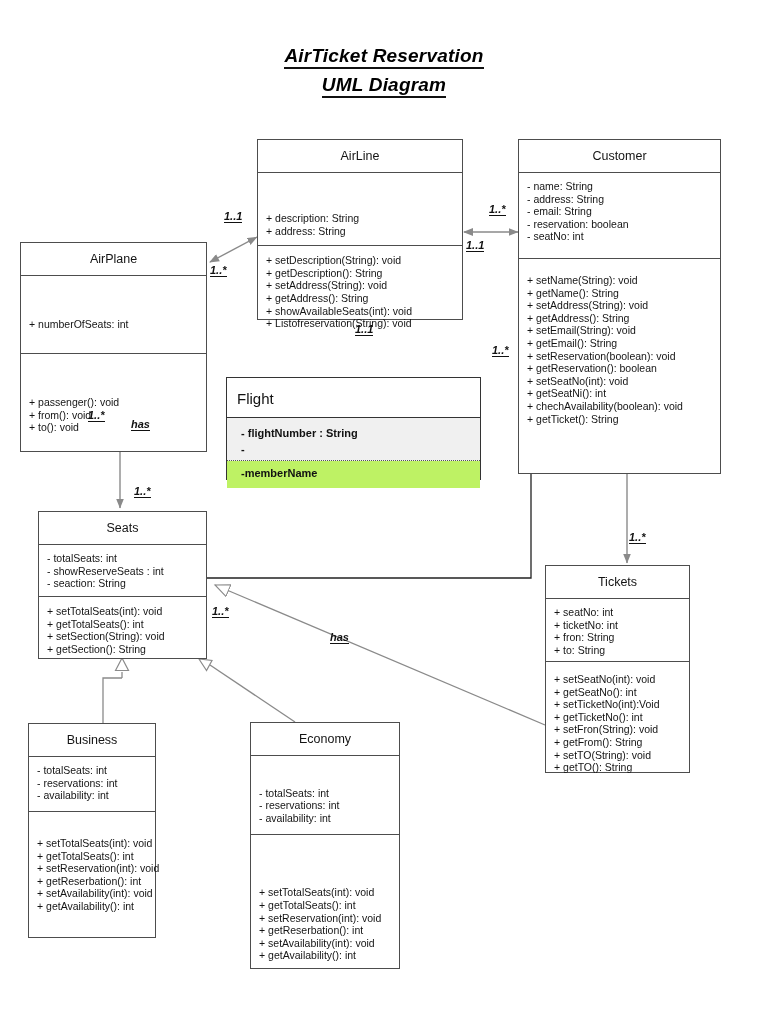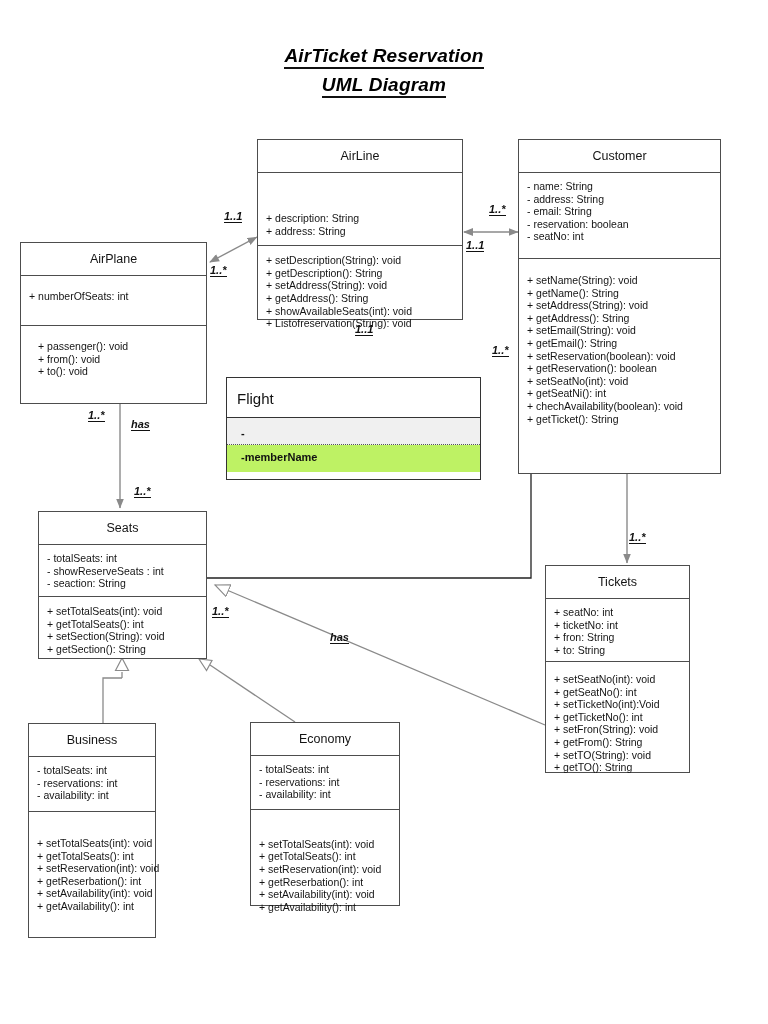--- a/index.html
+++ b/index.html
@@ -224,35 +224,36 @@
       <div>+ getEmail(): String</div>
       <div>+ setReservation(boolean): void</div>
       <div>+ getReservation(): boolean</div>
       <div>+ setSeatNo(int): void</div>
       <div>+ getSeatNi(): int</div>
       <div>+ chechAvailability(boolean): void</div>
       <div>+ getTicket(): String</div>
     </div>
   </div>
 
-  <div class="uml-class" style="left:20px; top:242px; width:187px; height:162px;">
+  <div class="uml-class" style="left:20px; top:242px; width:187px; height:210px;gap:28px;">
     <div class="uml-name">AirPlane</div>
     <div class="uml-attrs" style="height:50px; padding-top:14px;">
       <div>+ numberOfSeats: int</div>
     </div>
-    <div class="uml-ops" style="padding-top:14px;margin-left:9px;">
+    <div class="uml-ops" style="padding-top:14px;">
       <div>+ passenger(): void</div>
       <div>+ from(): void</div>
       <div>+ to(): void</div>
     </div>
   </div>
 
   <div class="flight-box" style="left:226px; top:377px; width:255px; height:103px;">
     <div class="flight-name">Flight</div>
     <div class="flight-attrs">
+      <div>- flightNumber : String</div>
       <div>-</div>
     </div>
     <div class="flight-attrs2">
       <div>-memberName</div>
     </div>
   </div>
 
   <div class="uml-class" style="left:38px; top:511px; width:169px; height:148px;">
     <div class="uml-name">Seats</div>
     <div class="uml-attrs" style="height:52px;">
@@ -298,21 +299,21 @@
     <div class="uml-ops" style="padding-top:25px;">
       <div>+ setTotalSeats(int): void</div>
       <div>+ getTotalSeats(): int</div>
       <div>+ setReservation(int): void</div>
       <div>+ getReserbation(): int</div>
       <div>+ setAvailability(int): void</div>
       <div>+ getAvailability(): int</div>
     </div>
   </div>
 
-  <div class="uml-class" style="left:250px; top:722px; width:150px; height:184px;">
+  <div class="uml-class" style="left:250px; top:722px; width:150px; height:247px;justify-content:space-between;">
     <div class="uml-name">Economy</div>
     <div class="uml-attrs" style="height:55px;">
       <div>- totalSeats: int</div>
       <div>- reservations: int</div>
       <div>- availability: int</div>
     </div>
     <div class="uml-ops" style="padding-top:28px;">
       <div>+ setTotalSeats(int): void</div>
       <div>+ getTotalSeats(): int</div>
       <div>+ setReservation(int): void</div>

